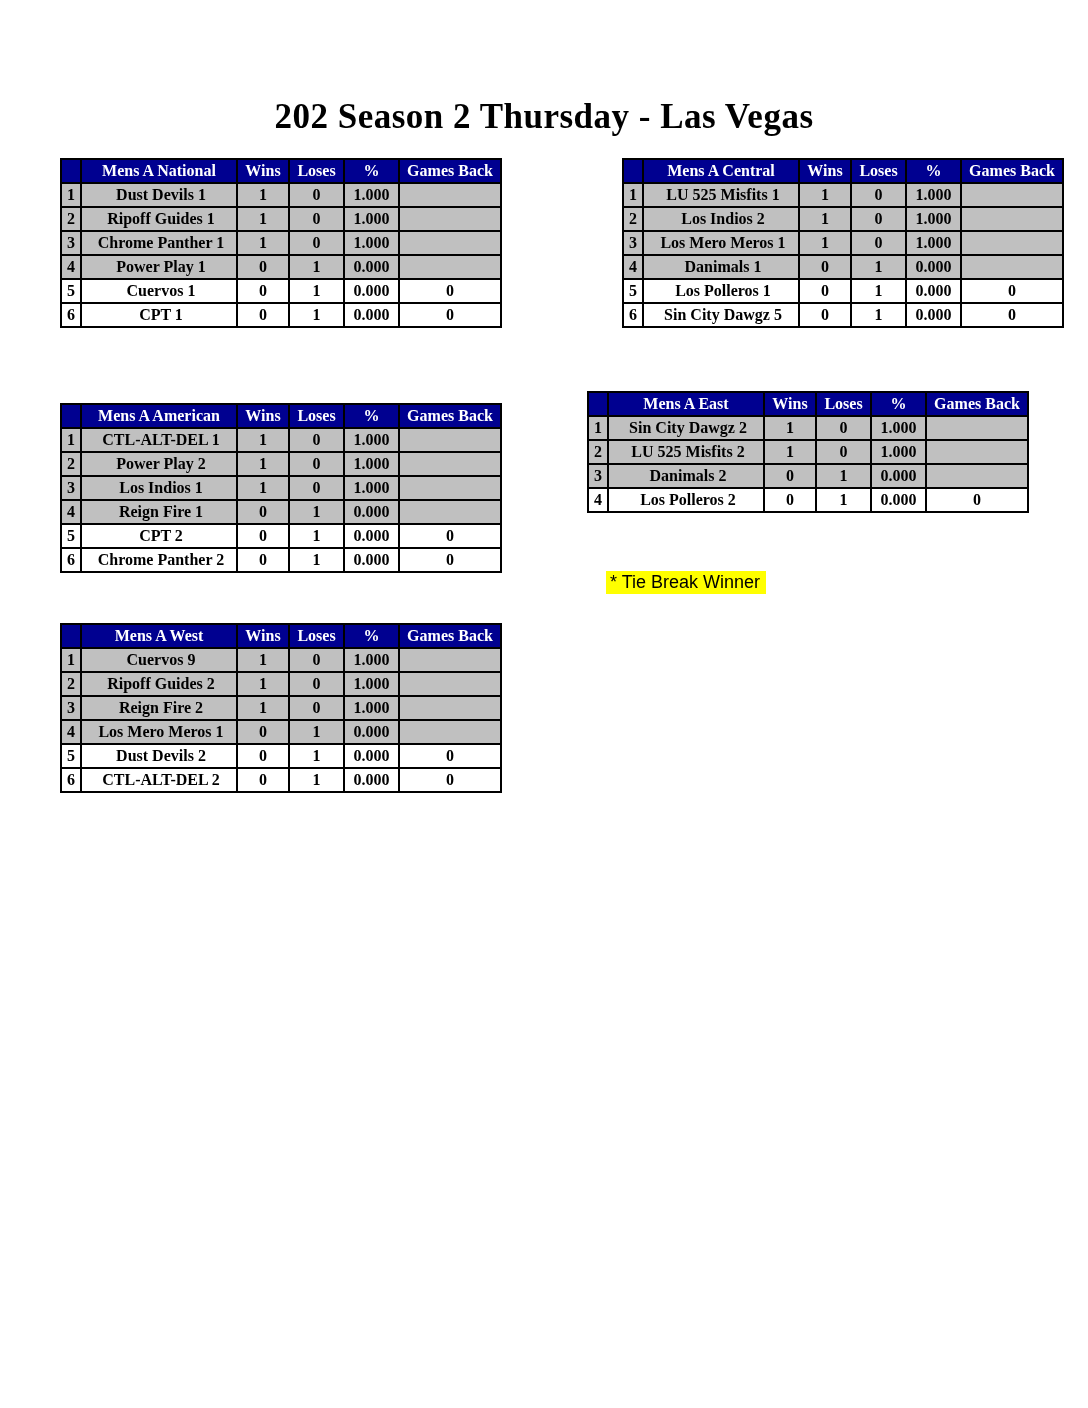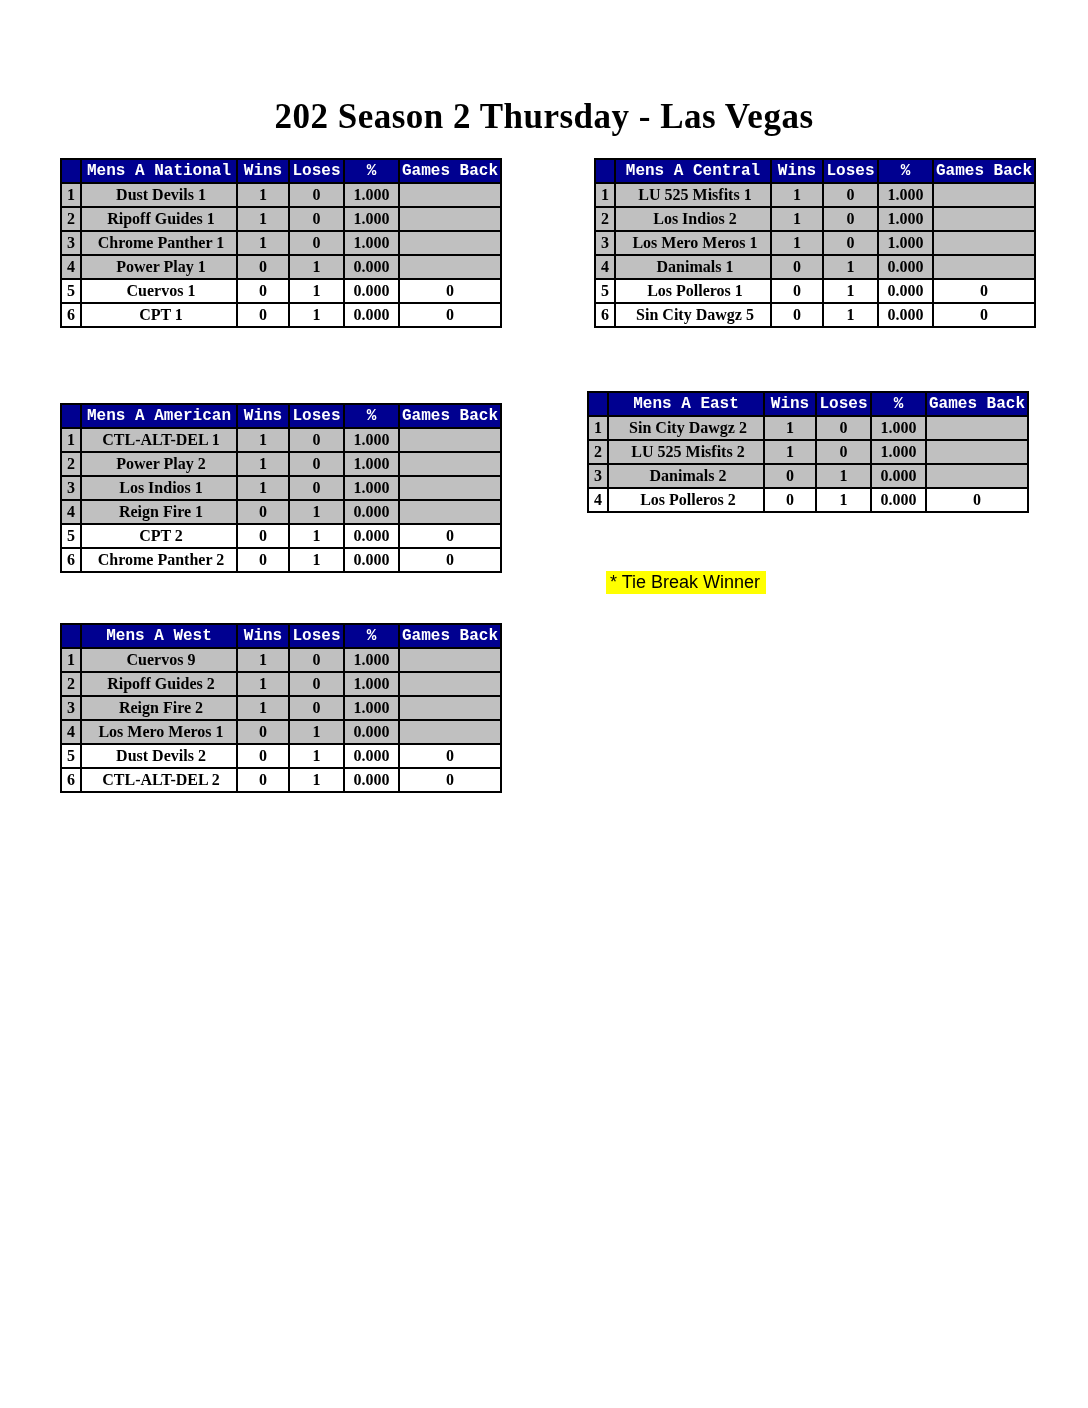--- a/index.html
+++ b/index.html
@@ -23,21 +23,21 @@
     width: 100%;
     text-align: center;
     font-size: 35px;
     font-weight: bold;
     letter-spacing: 0.5px;
   }
   .tbl {
     position: absolute;
   }
   .pos-national { left: 60px;  top: 158px; }
-  .pos-central  { left: 587px; top: 158px; padding-left: 7px; }
+  .pos-central  { left: 615px; top: 158px; padding-left: 7px; }
   .pos-american { left: 60px;  top: 391px; margin-top: 12px; }
   .pos-east     { left: 587px; top: 391px; }
   .pos-west     { left: 60px;  top: 623px; border-radius: 19px; }
 
   table.standings {
     border-collapse: collapse;
     table-layout: fixed;
     width: 440px;
     background: #ffffff;
   }
@@ -56,21 +56,20 @@
     font-size: 16px;
     font-weight: bold;
     text-align: center;
     white-space: nowrap;
     overflow: hidden;
     line-height: 22px;
   }
   table.standings thead th {
     background: var(--header-bg, #000090);
     color: var(--header-text, #ffffff);
-    font-family: Liberation Mono, monospace;
   }
   table.standings td.team-cell {
     text-align: center;
     padding-left: 4px;
   }
   table.standings tr.shaded td {
     background: var(--shaded-row, #c0c0c0);
   }
   .tie-note {
     position: absolute;

